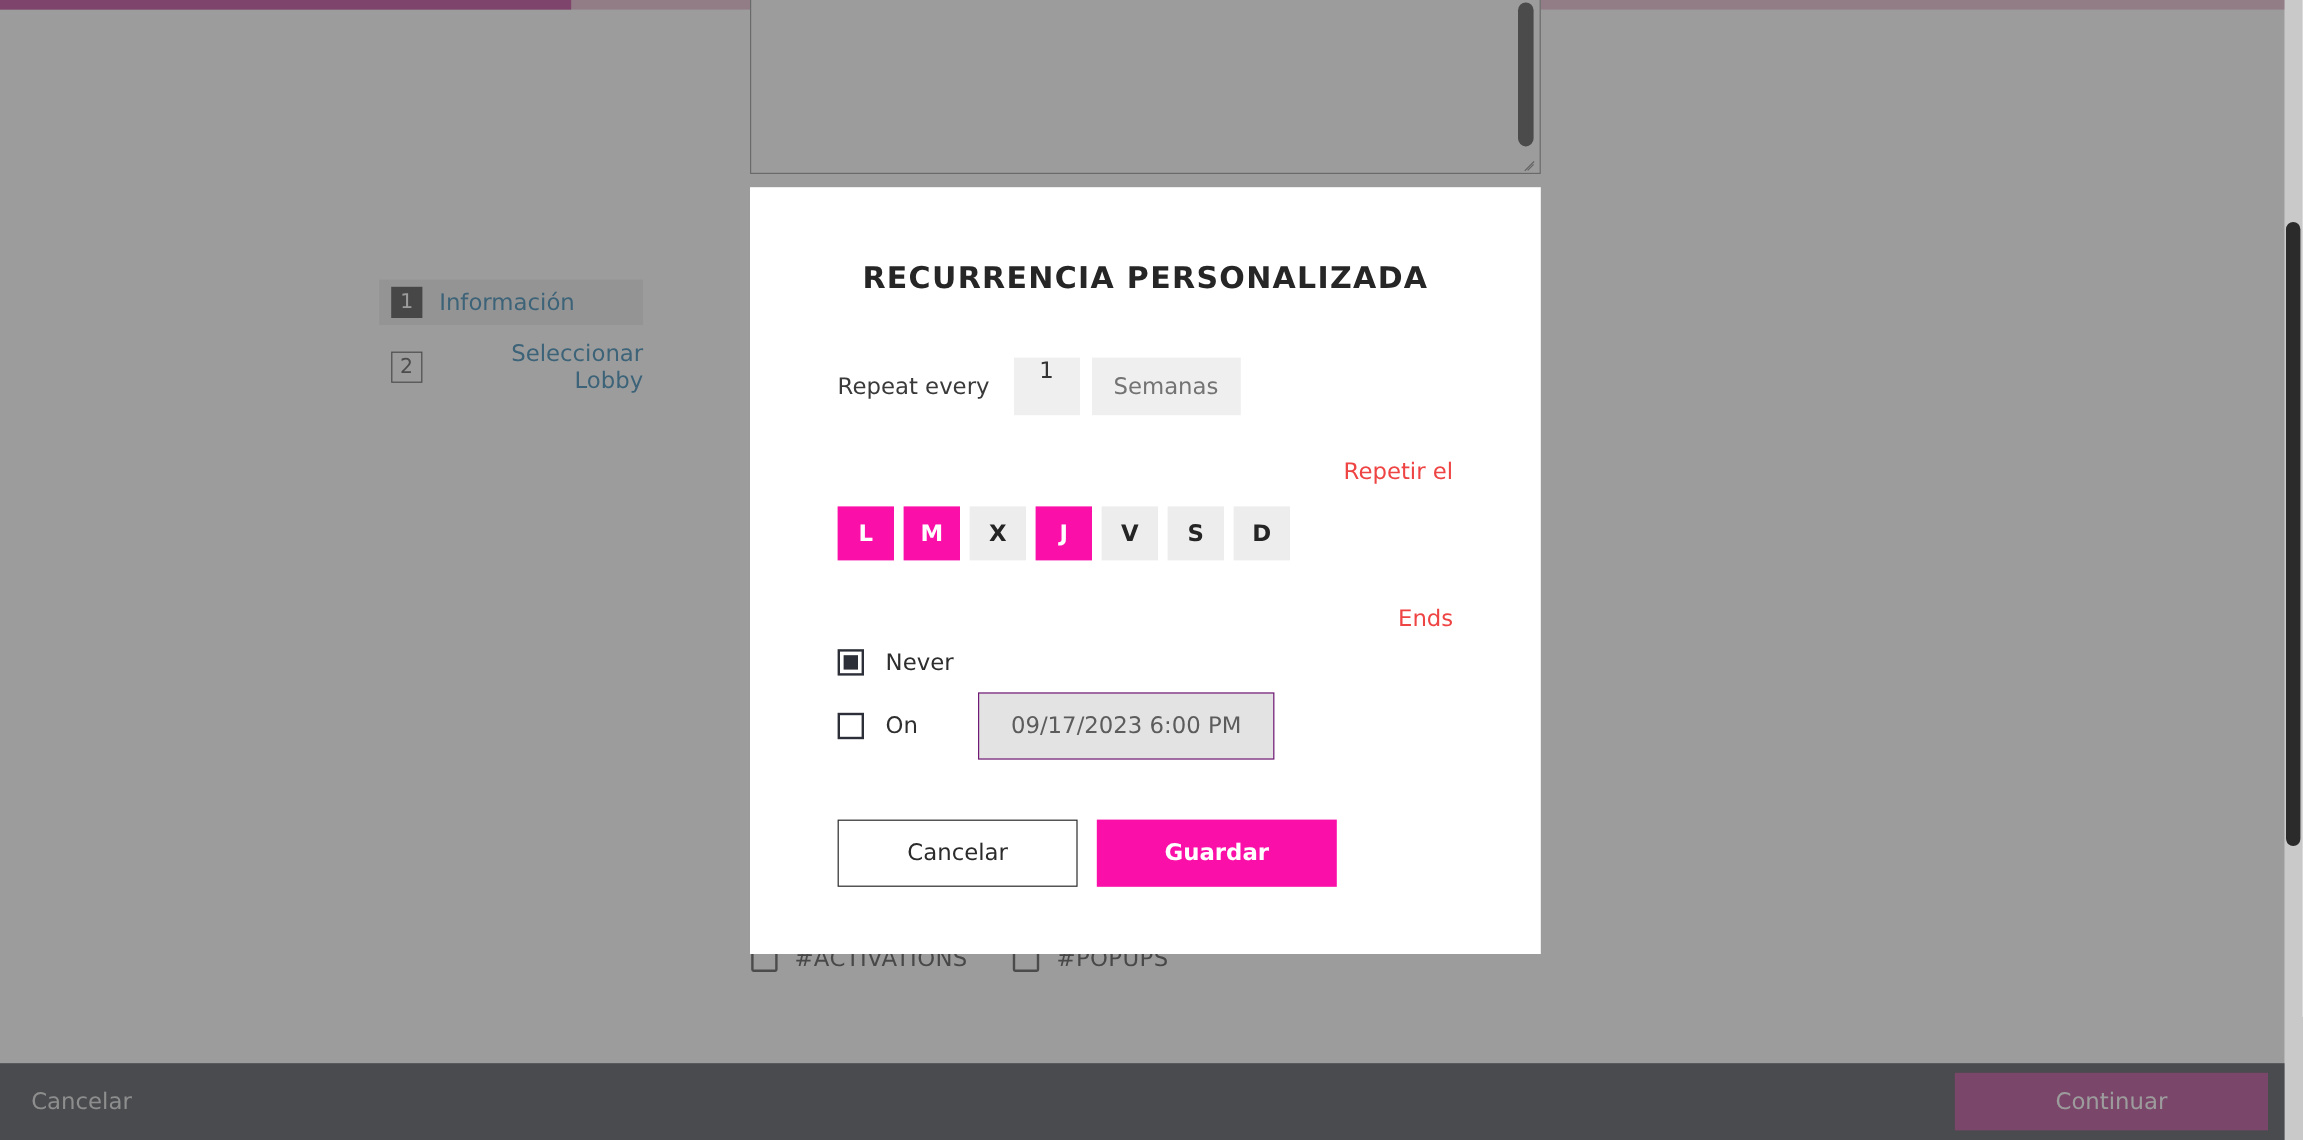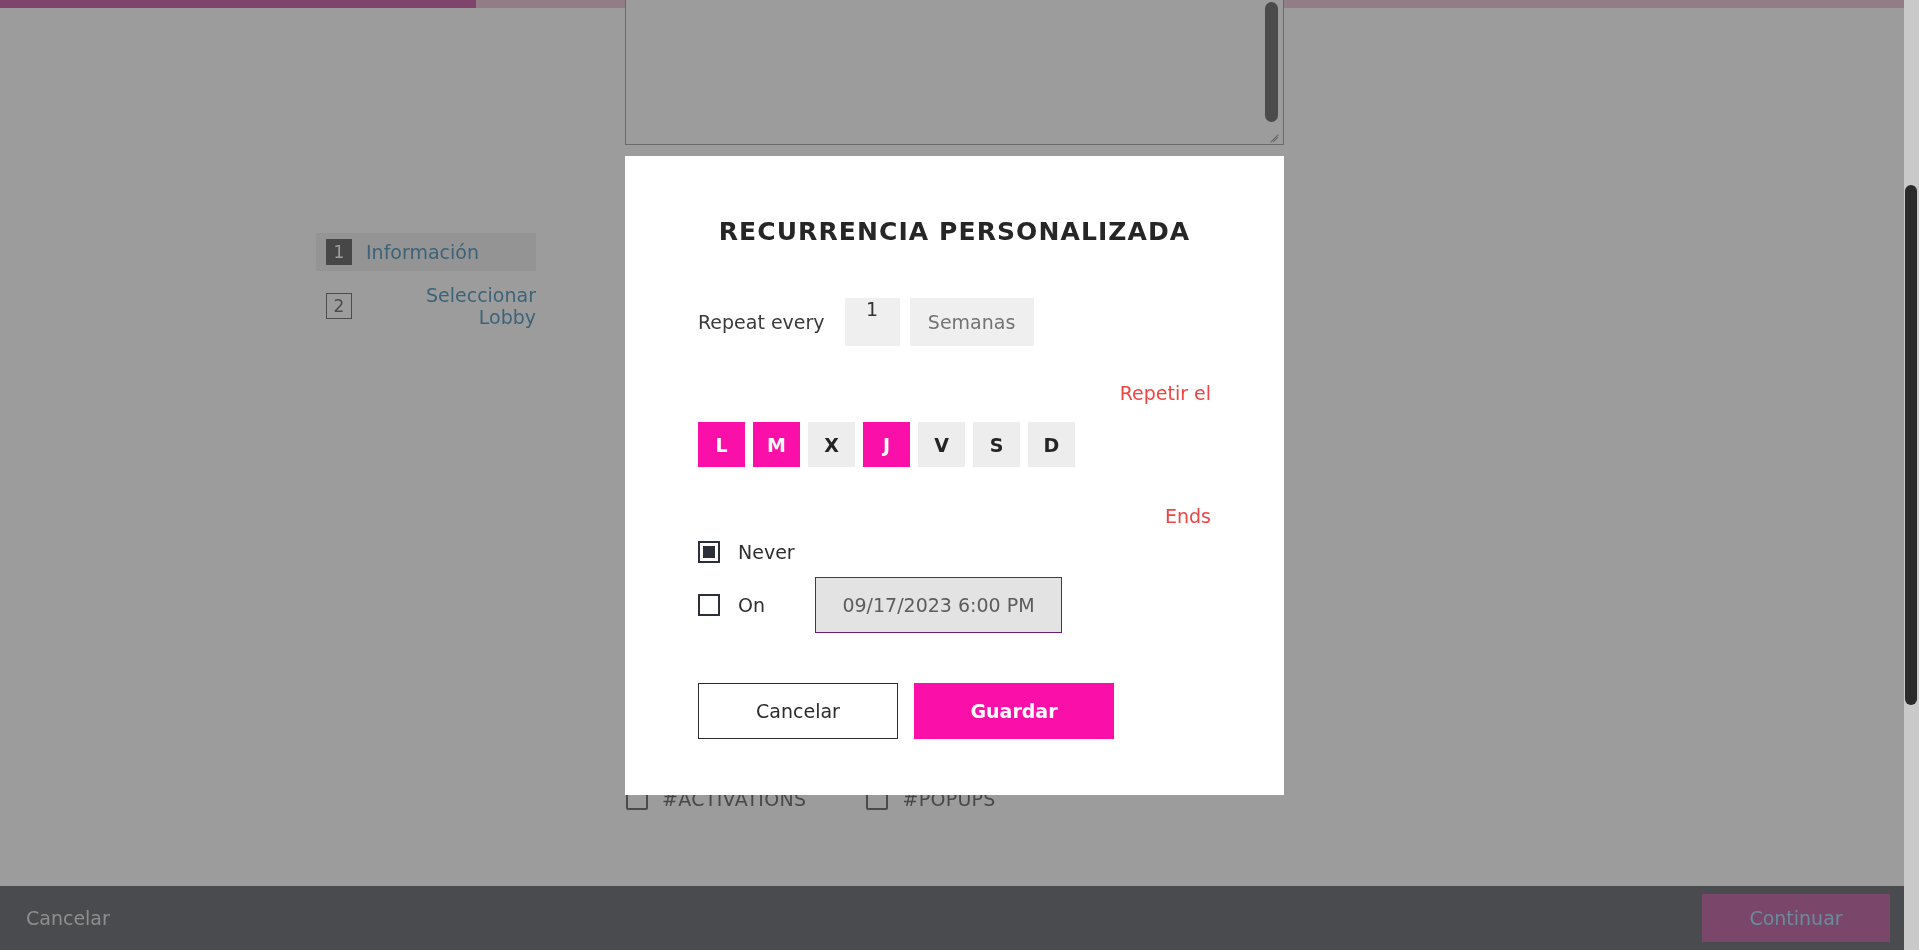--- a/index.html
+++ b/index.html
@@ -123,21 +123,21 @@
   .step-badge.filled { background: #212121; color: #ffffff; }
   .step-badge.outline { border: 1px solid #2d2d2d; color: #2d2d2d; background: transparent; }
   .step-label { font-size: 19px; color: #0369a1; text-align: right; }
 
   
   #hashtags {
     position: absolute;
     left: 626px;
     top: 788px;
     display: flex;
-    gap: 60px;
+    gap: 38px;
     align-items: center;
   }
   .hash-item { display: flex; align-items: center; gap: 14px; }
   .hash-box {
     width: 22px; height: 22px;
     border: 2px solid #2a2a2a;
     background: #ffffff;
     border-radius: 2px;
   }
   .hash-label { font-size: 19px; color: #242424; letter-spacing: .3px; }
@@ -158,24 +158,24 @@
     color: #d9d9d9;
     background: none;
     border: none;
     cursor: pointer;
     font-family: inherit;
   }
   #bottom-continue {
     position: absolute;
     right: 14px;
     top: 8px;
-    width: 188px;
+    width: 261px;
     height: 48px;
     background: #a61d7c;
-    color: #7dd3fc;
+    color: #ffffff;
     border: none;
     font-size: 19px;
     cursor: pointer;
     font-family: inherit;
   }
 
   
   #overlay {
     position: absolute;
     inset: 0 15px 0 0;

